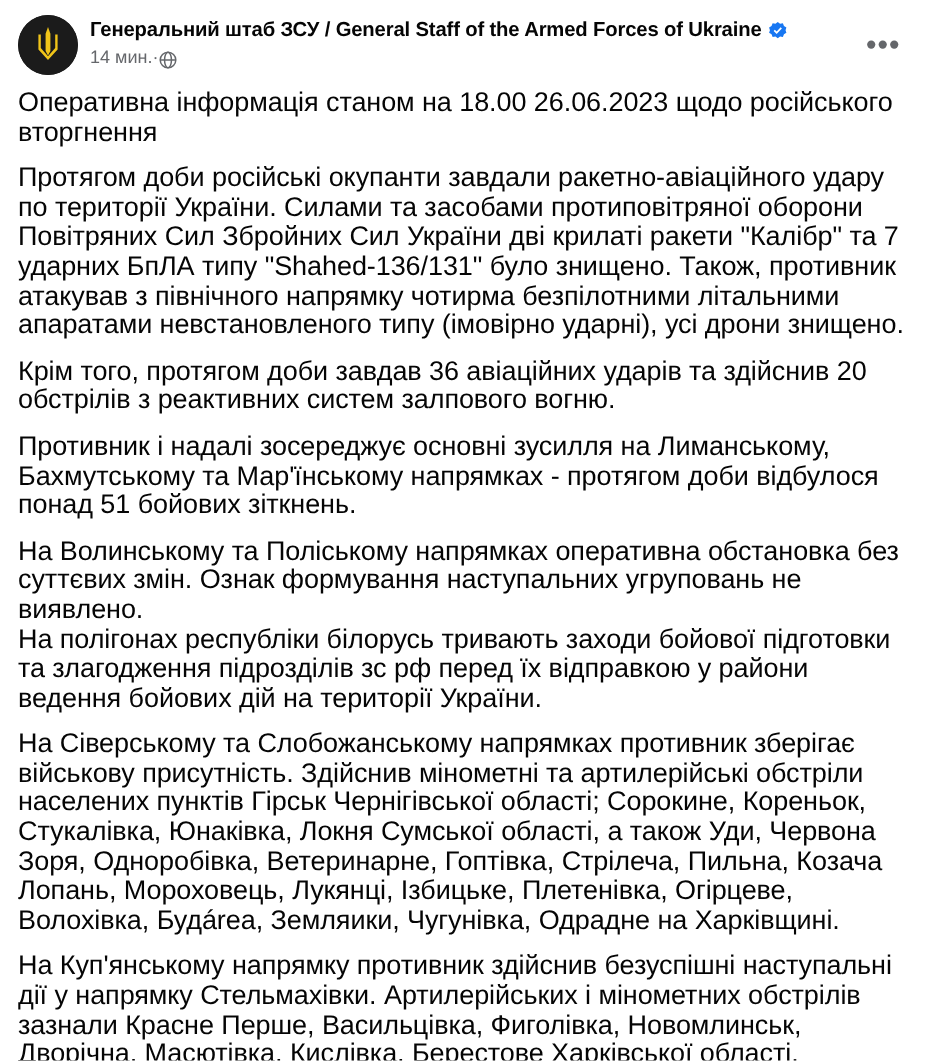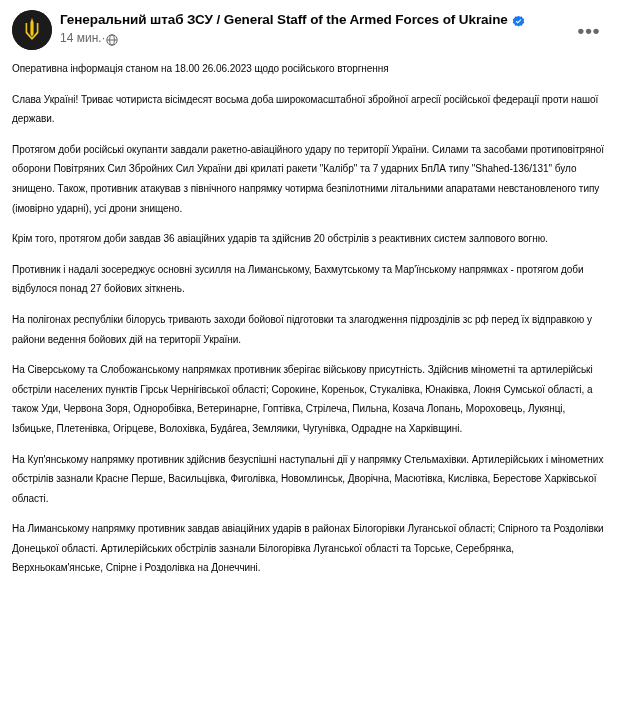--- a/index.html
+++ b/index.html
@@ -99,21 +99,21 @@
     letter-spacing: 1px;
     line-height: 12px;
     font-weight: bold;
     cursor: pointer;
   }
   .post-body {
     padding: 3px 0 0 0;
   }
   .post-body p {
     margin: 0 0 11px 0;
-    font-size: 10px;
+    font-size: 18px;
     line-height: 19.6px;
     color: #050505;
     text-align: left;
     letter-spacing: -0.05px;
   }
   .post-body p.tight {
     margin-bottom: 0;
   }
   .post-body p.tight2 {
     margin-bottom: 11px;
@@ -152,23 +152,23 @@
             <line x1="0.9" y1="6" x2="11.1" y2="6" stroke="#65676b" stroke-width="1"></line>
           </svg>
         </span>
       </div>
     </div>
     <div class="menu-dots">•••</div>
   </div>
 
   <div class="post-body">
     <p>Оперативна інформація станом на 18.00 26.06.2023 щодо російського вторгнення</p>
-    <p>Слава Україні! Триває чотириста вісімдесят восьма доба широкомасштабної збройної агресії російської федерації проти нашої держави.</p>
     <p>Протягом доби російські окупанти завдали ракетно-авіаційного удару по території України. Силами та засобами протиповітряної оборони Повітряних Сил Збройних Сил України дві крилаті ракети "Калібр" та 7 ударних БпЛА типу "Shahed-136/131" було знищено. Також, противник атакував з північного напрямку чотирма безпілотними літальними апаратами невстановленого типу (імовірно ударні), усі дрони знищено.</p>
     <p>Крім того, протягом доби завдав 36 авіаційних ударів та здійснив 20 обстрілів з реактивних систем залпового вогню.</p>
-    <p>Противник і надалі зосереджує основні зусилля на Лиманському, Бахмутському та Мар'їнському напрямках - протягом доби відбулося понад 27 бойових зіткнень.</p>
+    <p>Противник і надалі зосереджує основні зусилля на Лиманському, Бахмутському та Мар'їнському напрямках - протягом доби відбулося понад 51 бойових зіткнень.</p>
+    <p class="tight">На Волинському та Поліському напрямках оперативна обстановка без суттєвих змін. Ознак формування наступальних угруповань не виявлено.</p>
     <p class="tight2">На полігонах республіки білорусь тривають заходи бойової підготовки та злагодження підрозділів зс рф перед їх відправкою у райони ведення бойових дій на території України.</p>
     <p>На Сіверському та Слобожанському напрямках противник зберігає військову присутність. Здійснив мінометні та артилерійські обстріли населених пунктів Гірськ Чернігівської області; Сорокине, Кореньок, Стукалівка, Юнаківка, Локня Сумської області, а також Уди, Червона Зоря, Одноробівка, Ветеринарне, Гоптівка, Стрілеча, Пильна, Козача Лопань, Мороховець, Лукянці, Ізбицьке, Плетенівка, Огірцеве, Волохівка, Будárea, Земляики, Чугунівка, Одрадне на Харківщині.</p>
     <p>На Куп'янському напрямку противник здійснив безуспішні наступальні дії у напрямку Стельмахівки. Артилерійських і мінометних обстрілів зазнали Красне Перше, Васильцівка, Фиголівка, Новомлинськ, Дворічна, Масютівка, Кислівка, Берестове Харківської області.</p>
     <p>На Лиманському напрямку противник завдав авіаційних ударів в районах Білогорівки Луганської області; Спірного та Роздолівки Донецької області. Артилерійських обстрілів зазнали Білогорівка Луганської області та Торське, Серебрянка, Верхньокам'янське, Спірне і Роздолівка на Донеччині.</p>
   </div>
 
 </div>
 
 </body></html>

